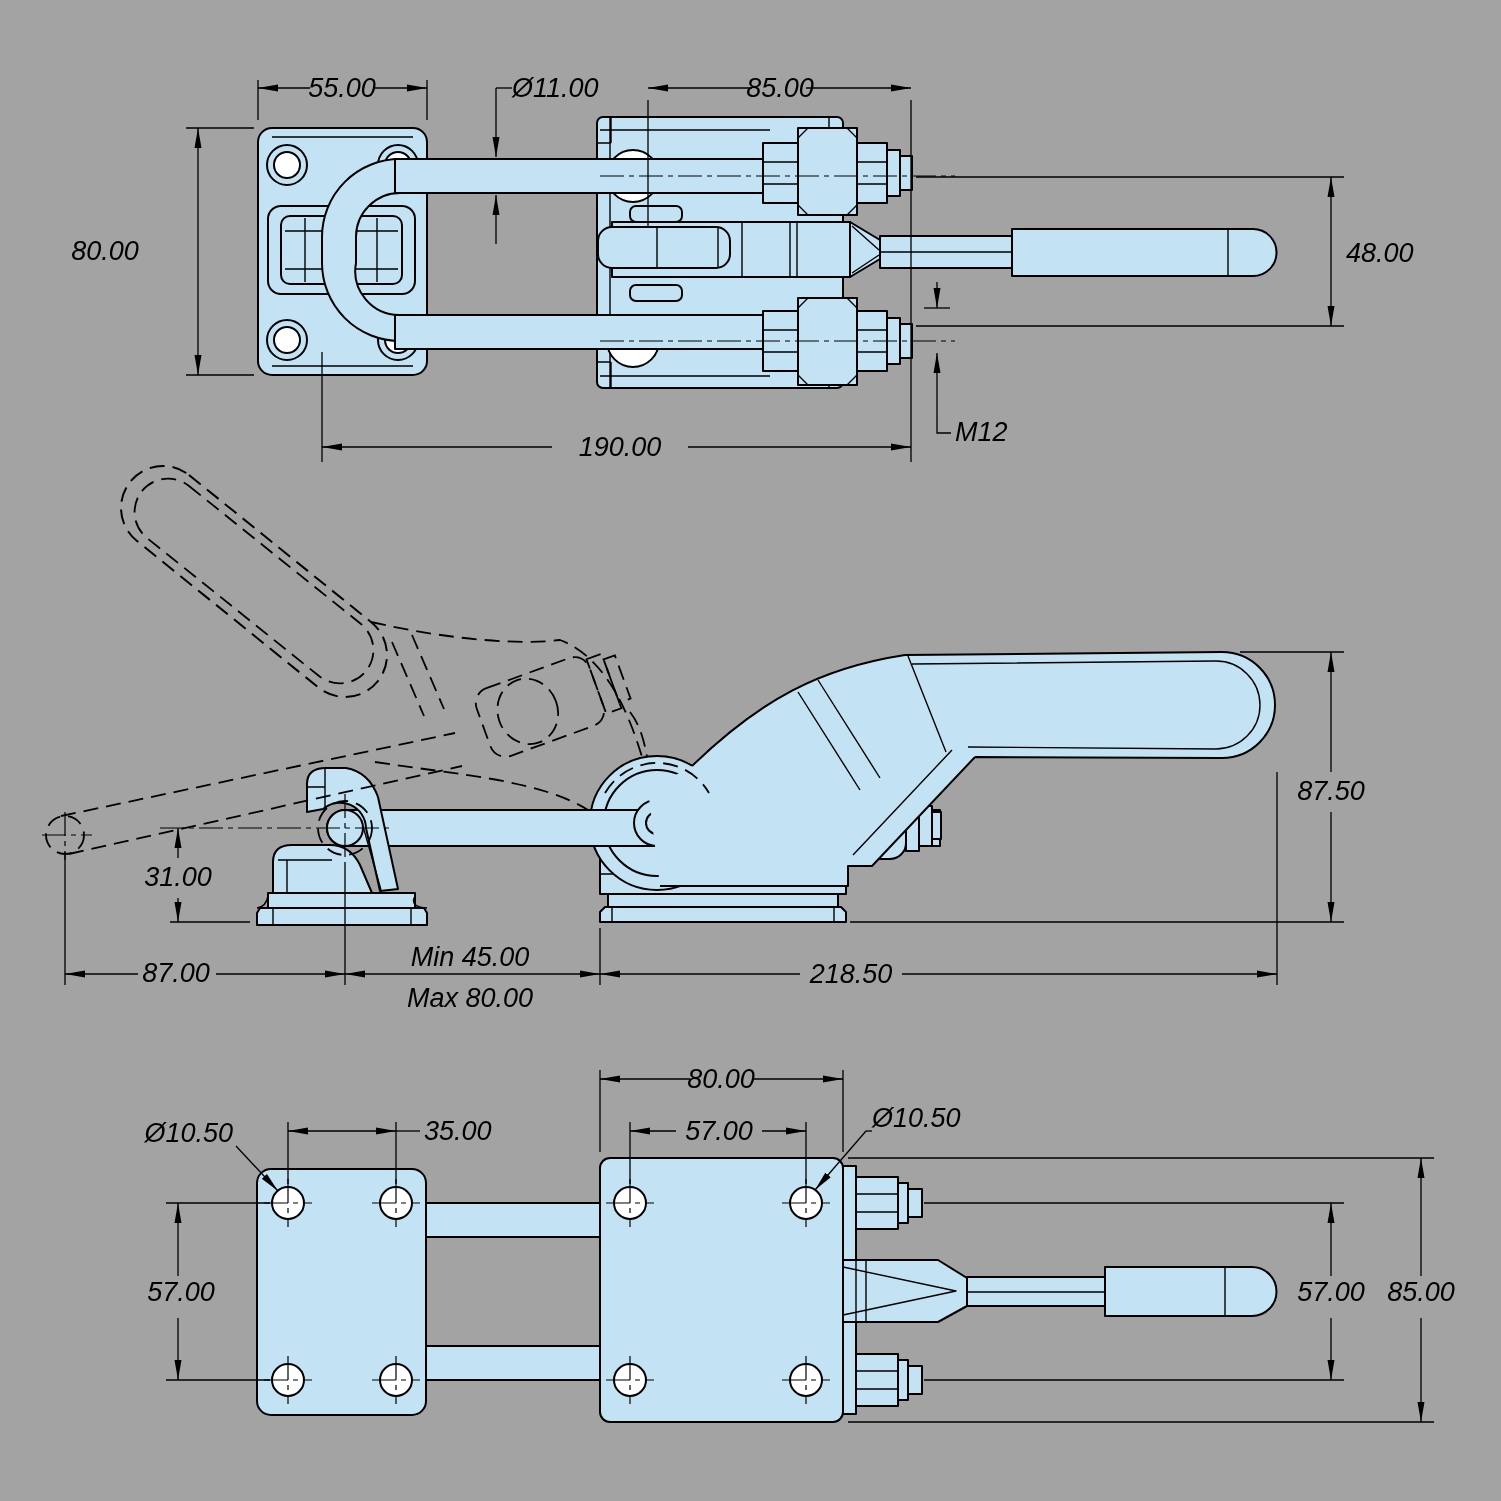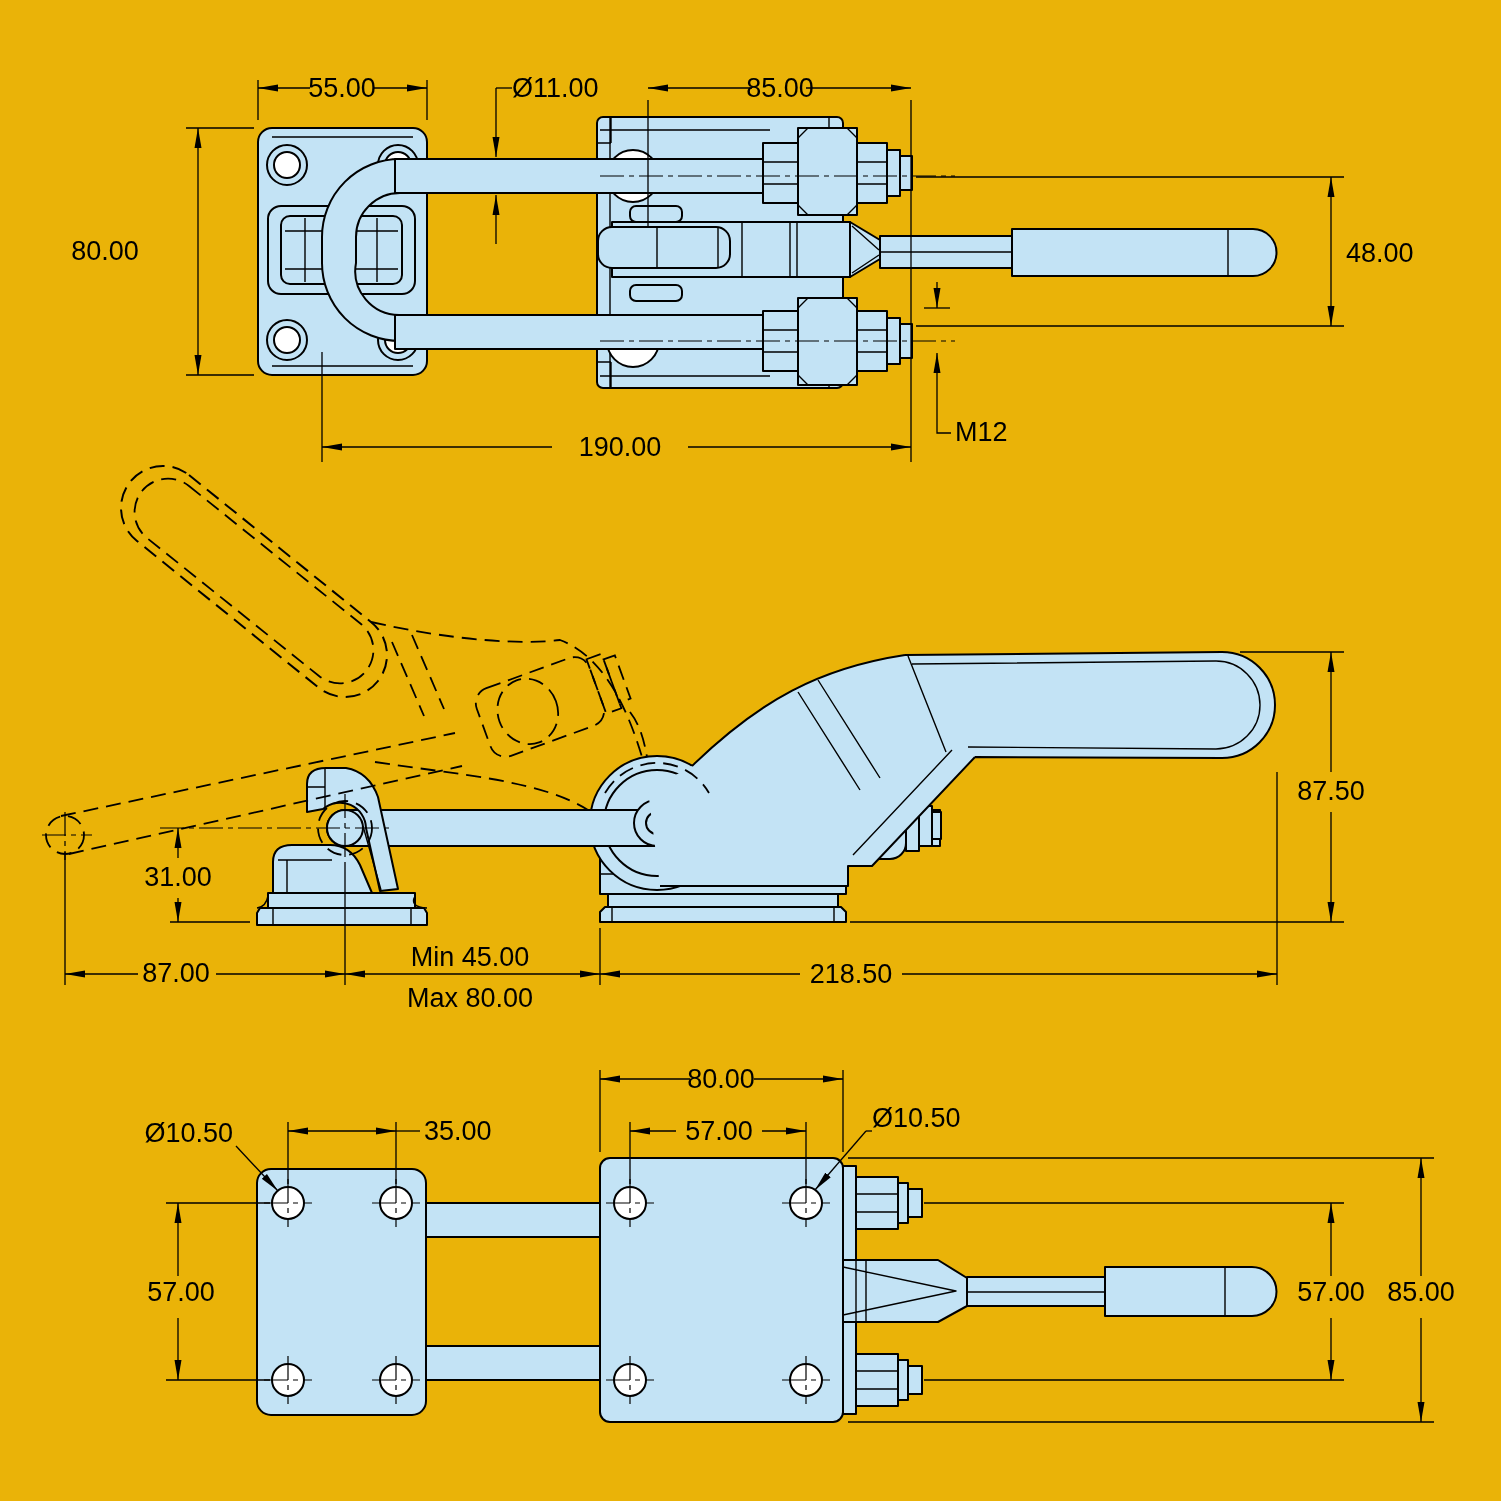--- a/index.html
+++ b/index.html
@@ -1,16 +1,16 @@
 <!DOCTYPE html>
 <html><head>
 <meta charset="utf-8">
 <style>
   html,body{margin:0;padding:0;background:#fff;}
-  .stage{width:1501px;height:1501px;position:relative;background:#eab308;font-family:"Liberation Sans",sans-serif;}
+  .stage{width:1501px;height:1501px;position:relative;background:#a3a3a3;font-family:"Liberation Sans",sans-serif;font-style:italic;}
   svg{display:block;}
   .parts :is(path,rect,circle,ellipse){stroke:#000;stroke-width:2;stroke-linejoin:round;}
   .parts .thin{stroke-width:1.4;fill:none;}
   .parts .fillonly{stroke:none;}
   .dash{stroke:#000;stroke-width:2;fill:none;stroke-dasharray:15 8;stroke-linejoin:round;}
   .dash2{stroke:#000;stroke-width:1.8;fill:none;stroke-dasharray:15 8;}
   .cl{stroke:#000;stroke-width:1.2;fill:none;stroke-dasharray:24 5 5 5;}
   .dim :is(path,line){stroke:#000;stroke-width:1.3;fill:none;}
   .t{font-family:"Liberation Sans",sans-serif;font-size:27px;fill:#000;stroke:none;}
 </style>

